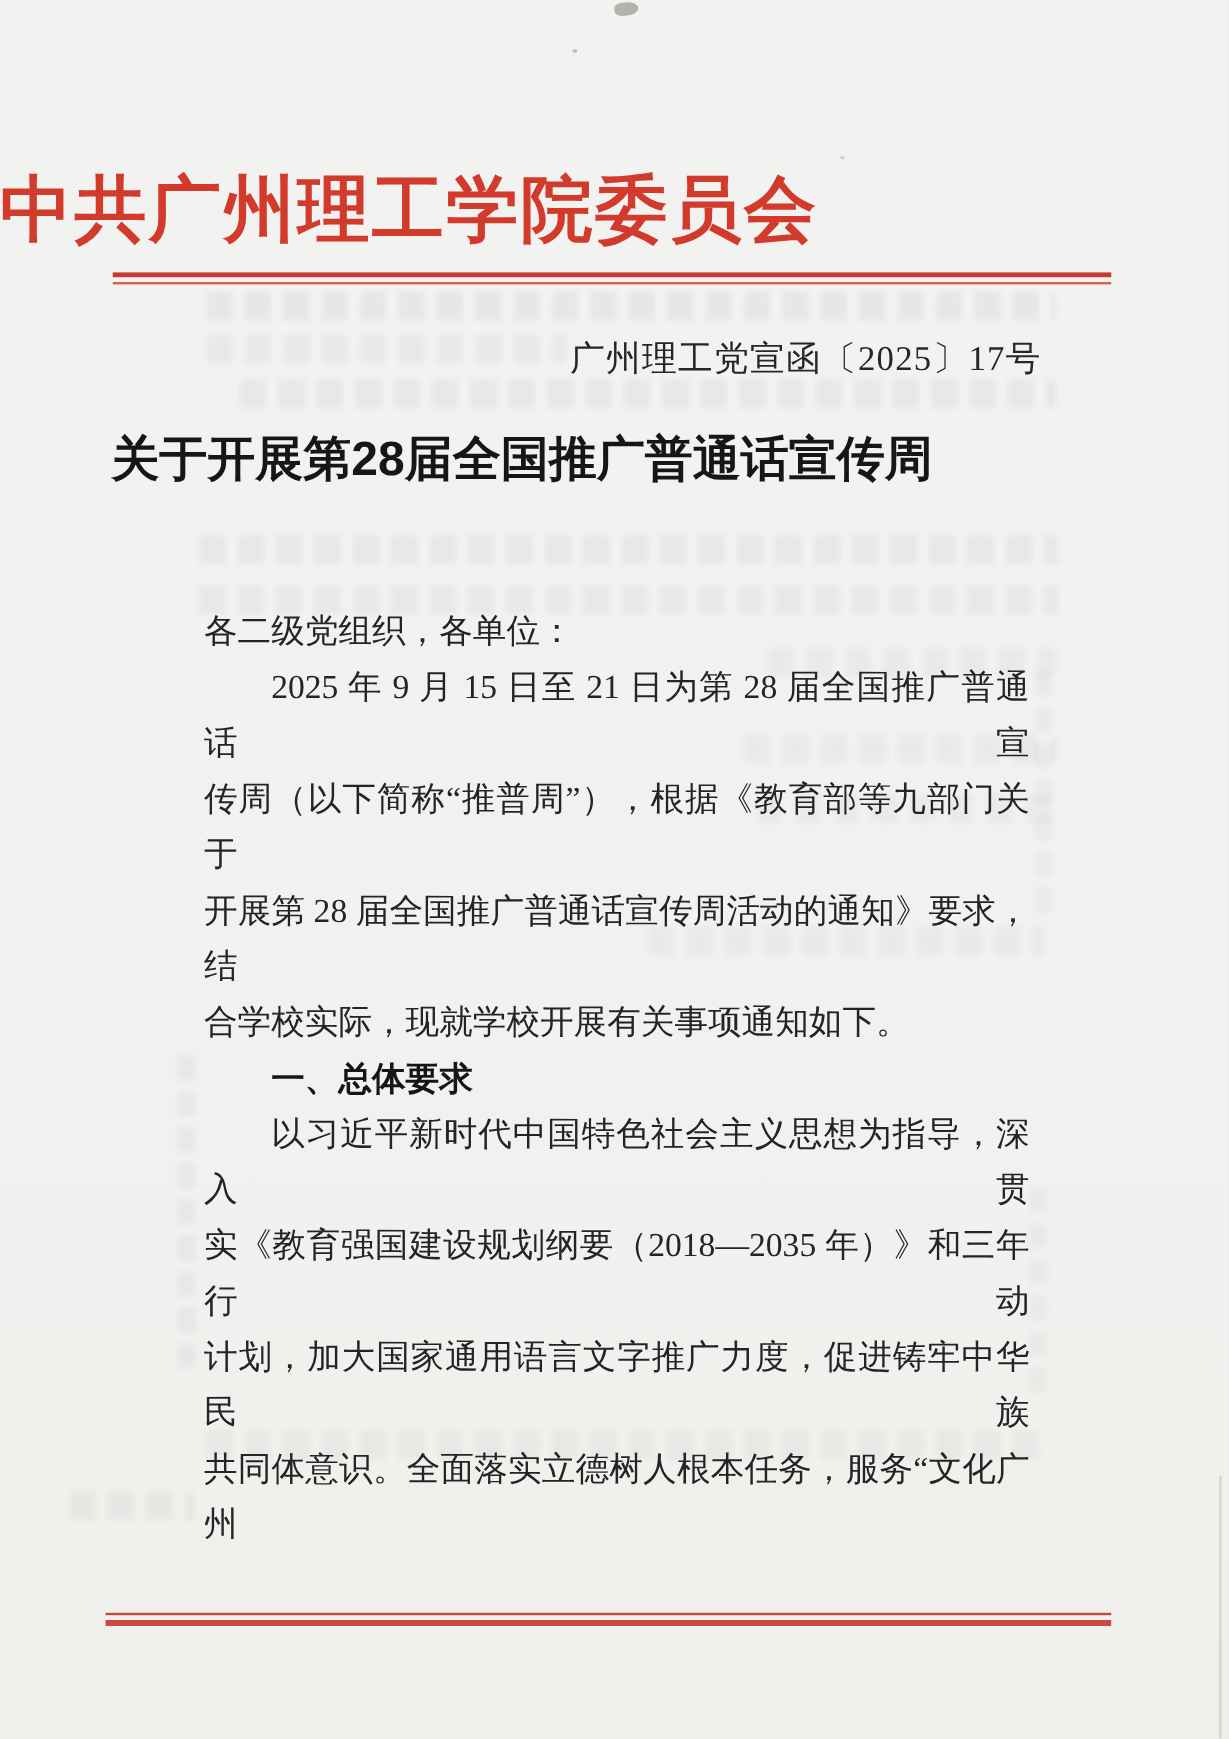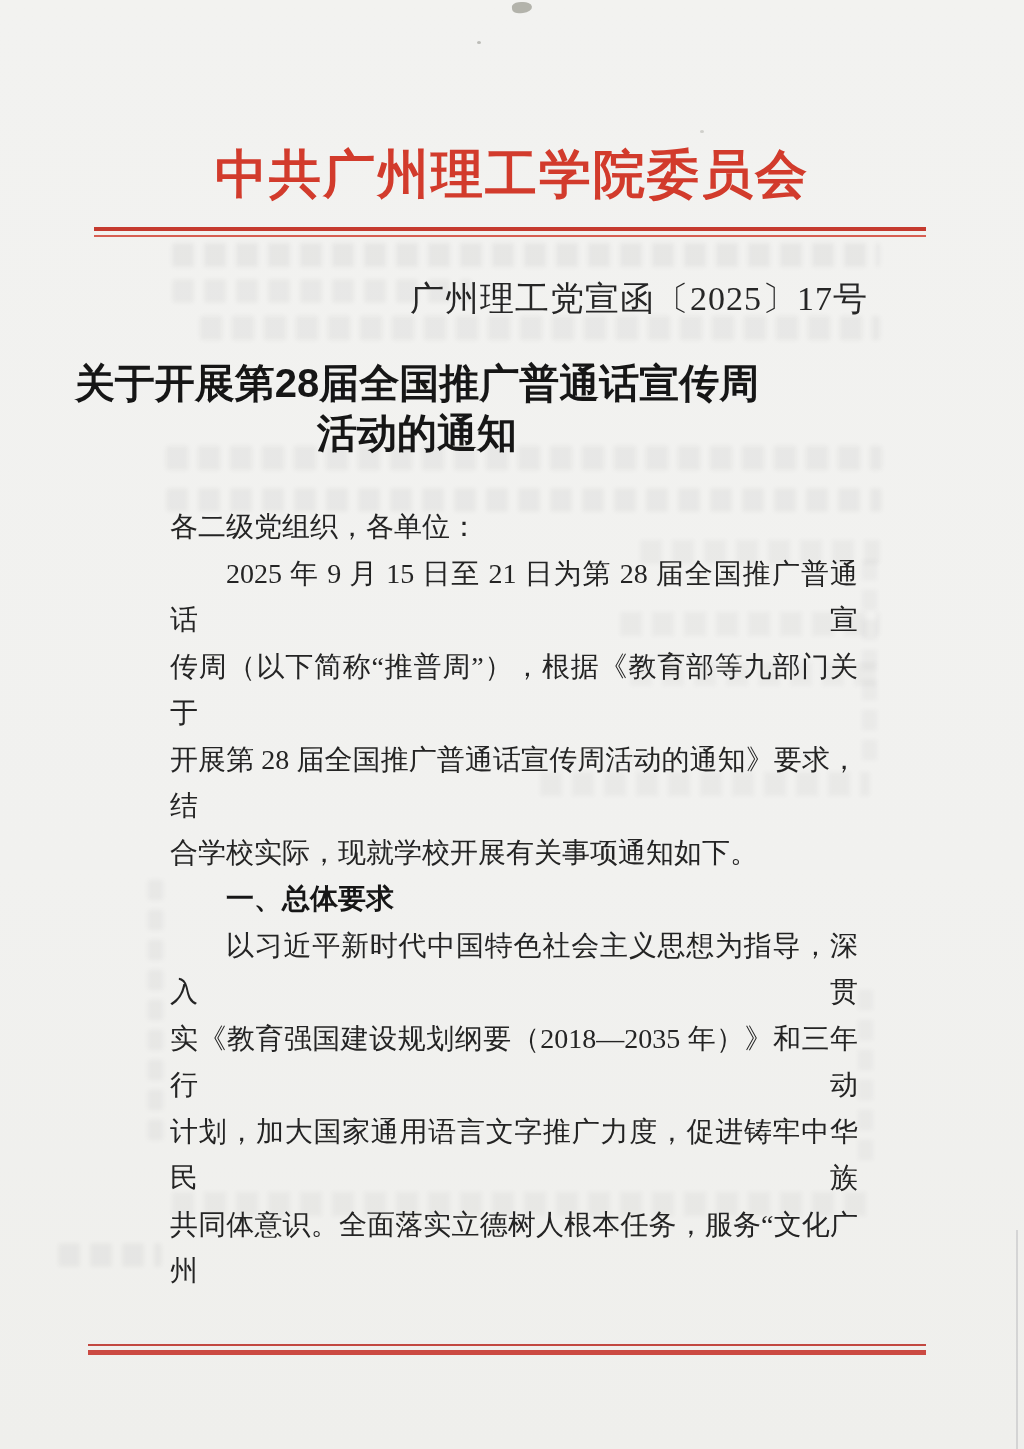--- a/index.html
+++ b/index.html
@@ -33,41 +33,41 @@
     border-radius: 3px; pointer-events: none;
   }
   .ghost-v {
     position: absolute; width: 15px; filter: blur(2px); opacity: .5;
     background: repeating-linear-gradient(180deg, rgba(90,90,95,0.12) 0 20px, rgba(90,90,95,0) 20px 30px);
     pointer-events: none;
   }
   
   .org-title {
     position: absolute; top: 140px; left: 0; width: 1024px;
-    text-align: center;
+    text-align: left;
     font-family: "Liberation Serif", "DejaVu Serif", serif;
     font-weight: 700;
-    font-size: 52px; line-height: 70px;
+    font-size: 60px; line-height: 70px;
     letter-spacing: 2px;
     color: #d23b2c;
   }
   .header-divider { position: absolute; top: 227px; left: 94px; width: 832px; }
   .header-divider .rule-thick { height: 4px; background: #c53a2e; }
   .header-divider .rule-gap   { height: 4px; }
   .header-divider .rule-thin  { height: 2px; background: #d75f52; }
   .doc-number {
     position: absolute; top: 282px; left: 0; width: 1024px;
     padding-right: 156px; box-sizing: border-box;
     text-align: right;
-    font-size: 34px; line-height: 34px;
+    font-size: 29px; line-height: 34px;
     letter-spacing: 1px;
     color: #262626;
   }
   .doc-title {
-    position: absolute; top: 358px; left: 0; width: 834px;
+    position: absolute; top: 358px; left: 18px; width: 834px;
     text-align: center;
     font-family: "Liberation Sans", "DejaVu Sans", sans-serif;
     font-weight: 700;
     font-size: 40px; line-height: 50px;
     color: #161616;
   }
   
   .body-text {
     position: absolute; top: 504px; left: 170px; width: 688px;
     font-size: 28px; line-height: 46.5px;
@@ -117,21 +117,20 @@
   <div class="header-divider">
     <div class="rule-thick"></div>
     <div class="rule-gap"></div>
     <div class="rule-thin"></div>
   </div>
 
   <div class="doc-number">广州理工党宣函〔2025〕17号</div>
 
   <div class="doc-title">
     <div>关于开展第28届全国推广普通话宣传周</div>
-    <div>活动的通知</div>
   </div>
 
   <div class="body-text">
     <div class="tline tlast salutation">各二级党组织，各单位：</div>
     <div class="para">
         <div class="tline">2025 年 9 月 15 日至 21 日为第 28 届全国推广普通话宣</div>
         <div class="tline">传周（以下简称“推普周”），根据《教育部等九部门关于</div>
         <div class="tline">开展第 28 届全国推广普通话宣传周活动的通知》要求，结</div>
         <div class="tline tlast">合学校实际，现就学校开展有关事项通知如下。</div>
       </div>

